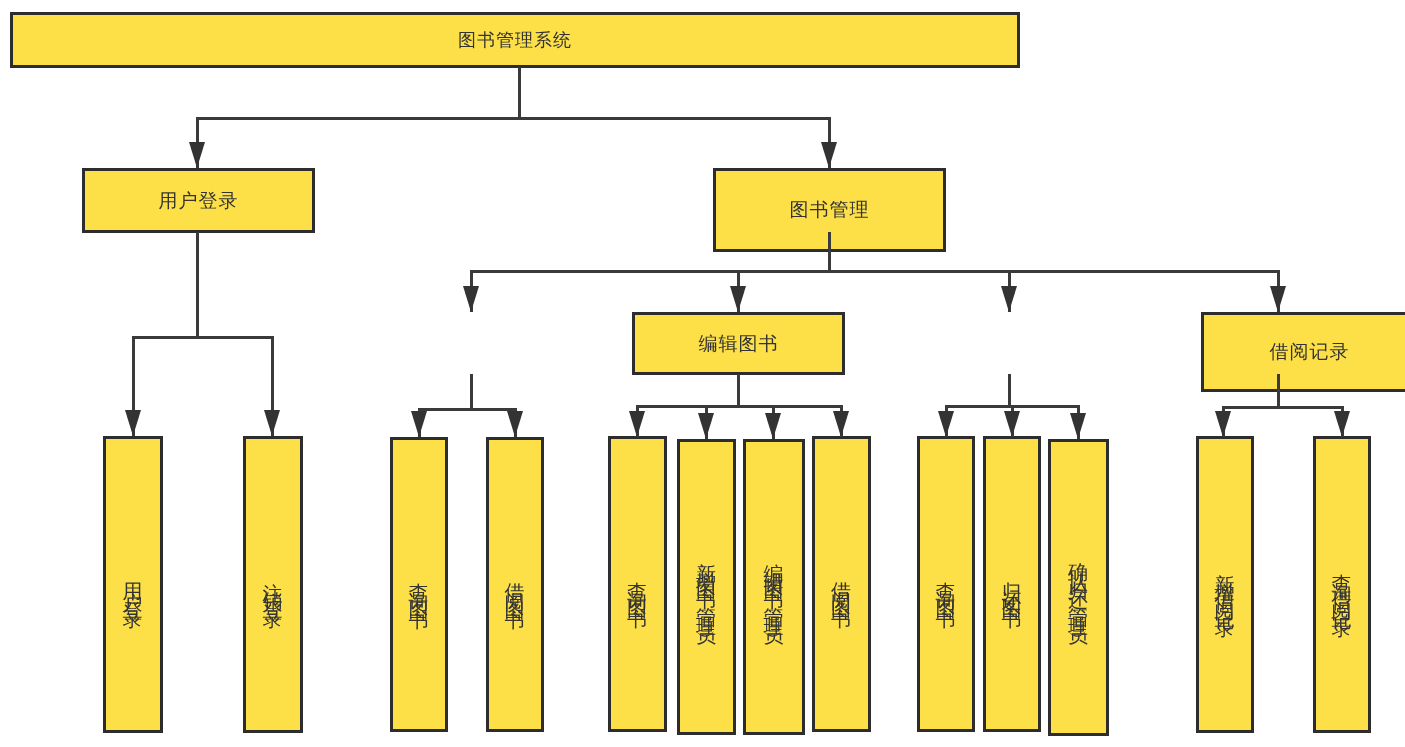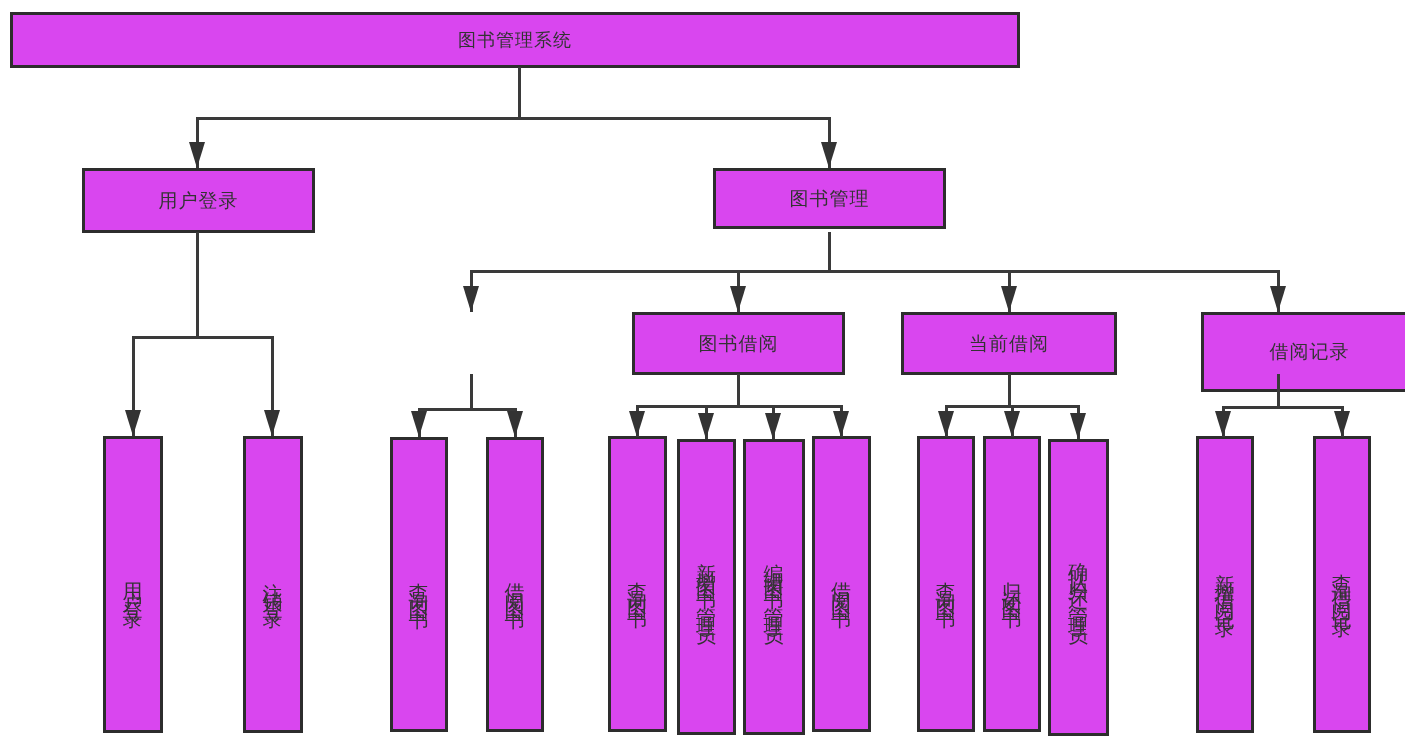--- a/index.html
+++ b/index.html
@@ -6,21 +6,21 @@
   #canvas{
     position:relative;
     width:1405px;height:747px;
     background:#ffffff;
     font-family:"DejaVu Sans","Liberation Sans",sans-serif;
     color:#333;
     overflow:hidden;
   }
   .box{
     position:absolute;
-    background:#d946ef;
+    background:#fde047;
     border:3px solid #2d2d2d;
     box-sizing:border-box;
     display:flex;
     align-items:center;
     justify-content:center;
     text-align:center;
   }
   .hlabel{font-size:19px;letter-spacing:1px;}
   .root-label{font-size:18px;letter-spacing:1px;}
   .leaf{
@@ -56,29 +56,26 @@
 
 <div id="canvas">
 
   <div class="box" style="left:10px;top:12px;width:1010px;height:56px;">
     <span class="root-label">图书管理系统</span>
   </div>
 
   <div class="box" style="left:82px;top:168px;width:233px;height:65px;">
     <span class="hlabel">用户登录</span>
   </div>
-  <div class="box" style="left:713px;top:168px;width:233px;height:61px;">
+  <div class="box" style="left:713px;top:168px;width:233px;height:84px;">
     <span class="hlabel">图书管理</span>
   </div>
 
   <div class="box" style="left:632px;top:312px;width:213px;height:63px;">
-    <span class="hlabel">图书借阅</span>
-  </div>
-  <div class="box" style="left:901px;top:312px;width:216px;height:63px;">
-    <span class="hlabel">当前借阅</span>
+    <span class="hlabel">编辑图书</span>
   </div>
   <div class="box" style="left:1173px;top:312px;width:217px;height:80px;margin-left:28px;">
     <span class="hlabel">借阅记录</span>
   </div>
 
   <div class="box leaf" style="left:103px;top:436px;width:60px;height:297px;">
     <span>用户登录</span>
   </div>
   <div class="box leaf" style="left:243px;top:436px;width:60px;height:297px;">
     <span>注销登录</span>

